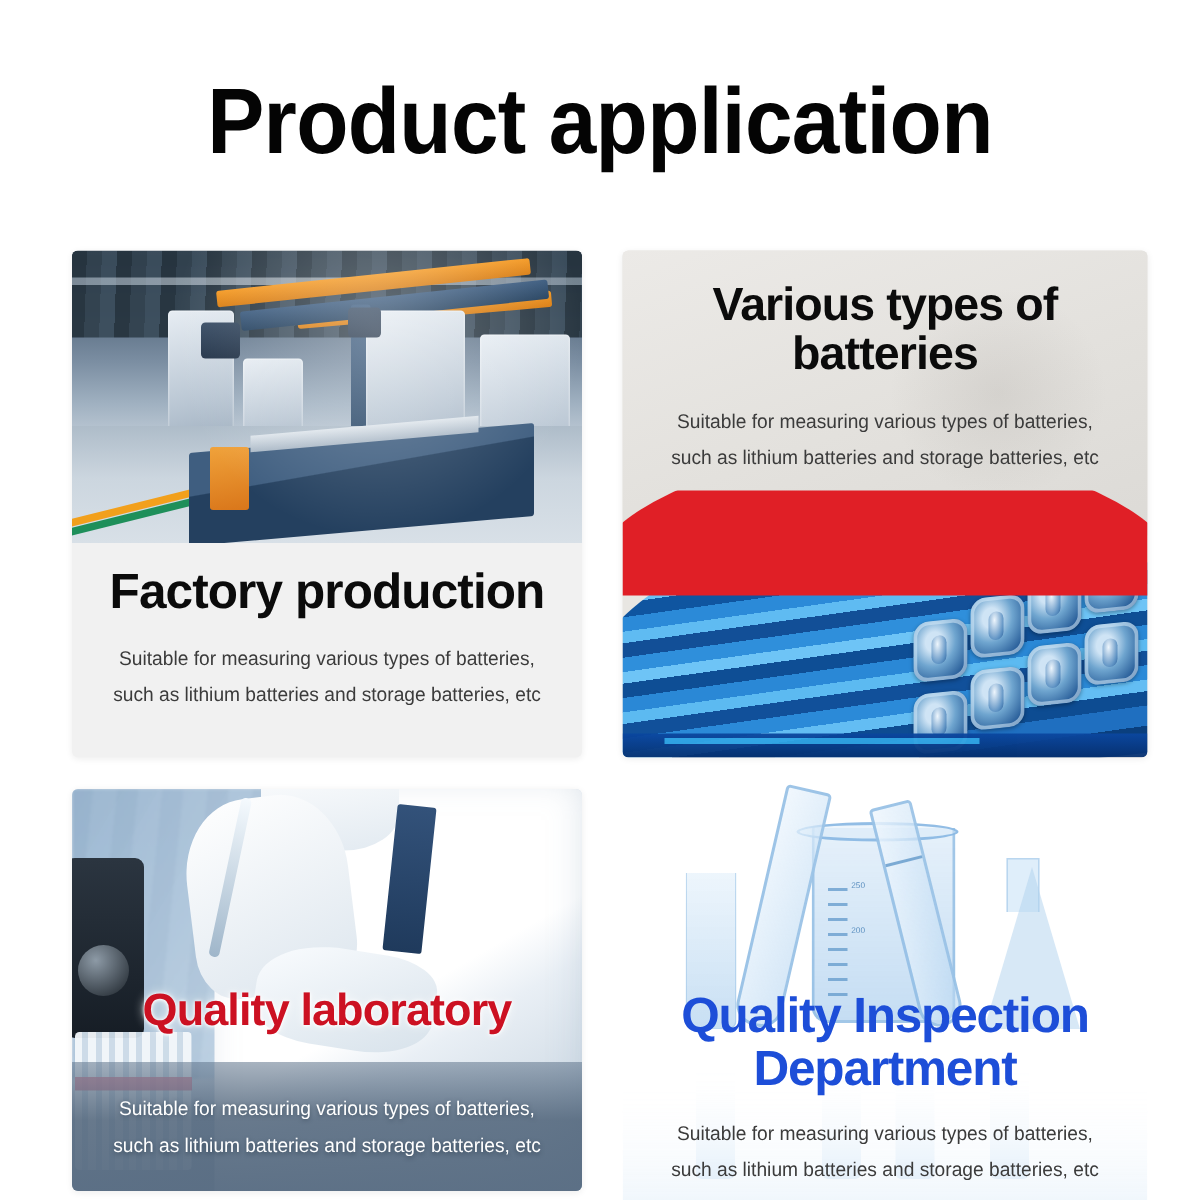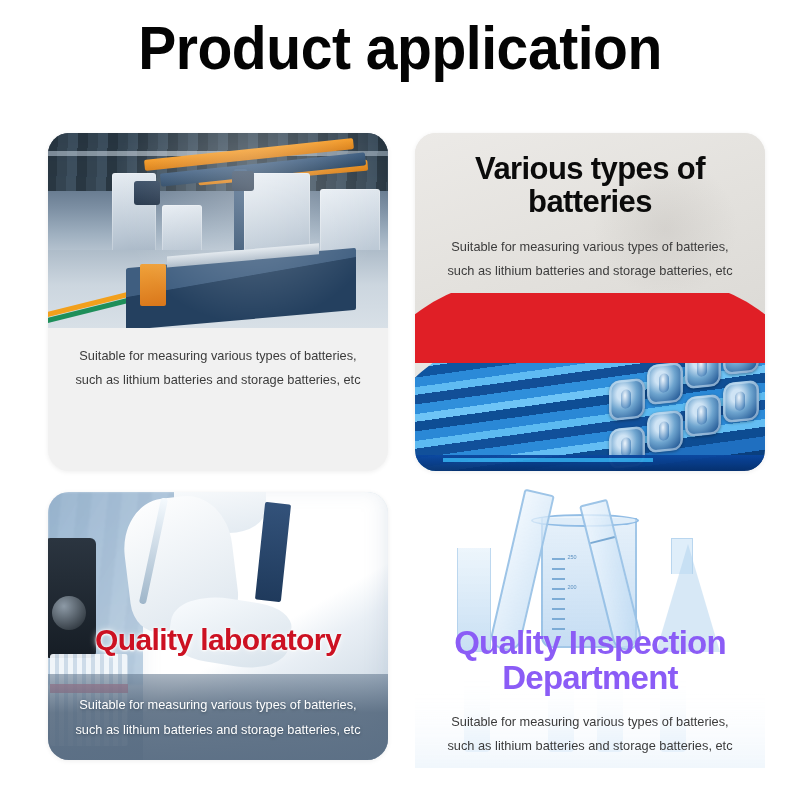--- a/index.html
+++ b/index.html
@@ -11,41 +11,42 @@
     background: #ffffff;
     font-family: "Liberation Sans", "DejaVu Sans", sans-serif;
     overflow: hidden;
   }
 
   #page {
     position: relative;
     width: 800px;
     height: 652px;
     background: #ffffff;
+    margin-top: 34px;
   }
 
   
   .page-title {
     position: absolute;
     left: 0; top: 14px;
     width: 800px;
     text-align: center;
     font-family: "Liberation Sans Narrow", "Liberation Sans", sans-serif;
     font-size: 62px;
     font-weight: 700;
     letter-spacing: -0.5px;
     color: #040404;
     line-height: 1.1;
     transform: scaleX(0.92);
   }
 
   
   .card {
     position: absolute;
-    border-radius: 21px;
+    border-radius: 4px;
     overflow: hidden;
   }
 
   .photo { position: absolute; inset: 0; overflow: hidden; }
 
   .heading {
     font-family: "Liberation Sans", "DejaVu Sans", sans-serif;
     font-weight: 700;
     line-height: 1.06;
     text-align: center;
@@ -231,21 +232,21 @@
     background: rgba(197,224,245,.55); border:1.5px solid rgba(160,198,232,.6); border-bottom:none;}
   .glass-refl{ position:absolute; left:0; top:186px; width:100%; height:94px;
     background: linear-gradient(180deg, rgba(190,218,242,.42), rgba(255,255,255,0) 82%);
     transform: scaleY(-1);
     -webkit-mask-image: linear-gradient(180deg, rgba(0,0,0,.55), rgba(0,0,0,0));
             mask-image: linear-gradient(180deg, rgba(0,0,0,.55), rgba(0,0,0,0));}
   .glass-refl i{ position:absolute; bottom:0; width:26px; height:78px;
     background: linear-gradient(180deg, rgba(163,203,238,.5), rgba(255,255,255,0));
     border-radius:4px;}
   #card-quality .heading{ position:absolute; left:0; top:138px; width:100%;
-    font-size: 33px; color:#8b5cf6; letter-spacing:-0.8px;}
+    font-size: 33px; color:#1d4ed8; letter-spacing:-0.8px;}
   #card-quality .subtitle{ position:absolute; left:0; top:222px; width:100%;}
 </style>
 </head>
 <body>
 
 <div id="page">
 
   <h1 class="page-title">Product application</h1>
 
   <div class="card" id="card-factory">
@@ -262,20 +263,21 @@
         <div class="fac-box" style="left:114px; top:72px; width:40px; height:70px;"></div>
         <div class="fac-dark" style="left:86px; top:48px; width:26px; height:24px;"></div>
         <div class="fac-dark" style="left:184px; top:38px; width:22px; height:20px;"></div>
         <div class="fac-floor"></div>
         <div class="fac-conveyor"></div>
         <div class="fac-orange-box"></div>
         <div class="fac-glow"></div>
       </div>
     </div>
     <div class="txt">
+      <div class="heading">Factory production</div>
       <div class="subtitle">Suitable for measuring various types of batteries,
 such as lithium batteries and storage batteries, etc</div>
     </div>
   </div>
 
   <div class="card" id="card-batteries">
     <div class="toparea"></div>
     <div class="heading">Various types of batteries</div>
     <div class="subtitle">Suitable for measuring various types of batteries,
 such as lithium batteries and storage batteries, etc</div>

